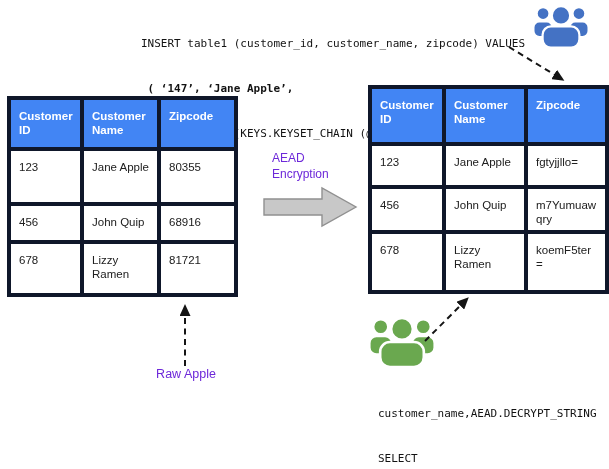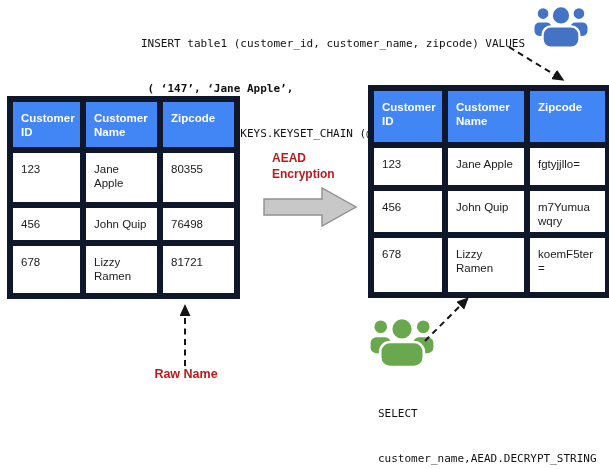--- a/index.html
+++ b/index.html
@@ -11,29 +11,29 @@
   .code {
     position:absolute; font-family:"DejaVu Sans Mono", monospace;
     font-size:11px; line-height:15px; color:#121212; white-space:pre;
   }
   .code-line { white-space:pre; }
   .code-line.bold { font-weight:bold; }
 
   
   table.dtable { position:absolute; border-collapse:collapse; table-layout:fixed; }
   .dtable th, .dtable td {
-    border:6px solid #0f172a; vertical-align:top; text-align:left;
+    border:4px solid #0f172a; vertical-align:top; text-align:left;
     padding:9px 8px 4px 8px; font-size:11.5px; line-height:14px;
   }
   .dtable th { background:var(--table-header-blue, #4285F4); color:#ffffff; font-weight:bold; }
   .dtable td { color:#202020; }
   .breakall { word-break:break-all;margin-left:35px; }
 
   
-  .lbl { position:absolute; font-weight:bold; color:#b91c1c; }
+  .lbl { position:absolute; font-weight:normal; color:#6d28d9; }
   #aead-label { left:272px; top:150px; width:72px; font-size:12px; line-height:16px; }
   #raw-data-label { left:140px; top:367px; width:92px; text-align:center; font-size:12.5px; }
 
   
   .people-icon { position:absolute; }
   #icon-users-top { left:529px; top:3px; width:64px; height:46px; }
   #icon-users-bottom { left:366px; top:314px; width:72px; height:55px; }
   .pb { fill:var(--people-icon-blue, #4472C4); }
   .pg { fill:var(--people-icon-green, #6AA84F); }
   .sep { stroke:#ffffff; stroke-width:2.4; }
@@ -81,21 +81,21 @@
       <th>Zipcode</th>
     </tr>
     <tr style="height:55px">
       <td>123</td>
       <td>Jane Apple</td>
       <td>80355</td>
     </tr>
     <tr style="height:38px">
       <td>456</td>
       <td>John Quip</td>
-      <td>76498</td>
+      <td>68916</td>
     </tr>
     <tr style="height:53px">
       <td>678</td>
       <td>Lizzy Ramen</td>
       <td>81721</td>
     </tr>
   </tbody>
     </table>
 
   <div class="lbl" id="aead-label">AEAD Encryption</div>
@@ -133,29 +133,29 @@
   <svg id="icon-users-bottom" class="people-icon" viewBox="0 0 66 50" aria-hidden="true">
     <circle class="pg sep" cx="13.5" cy="11.5" r="7"></circle>
     <rect class="pg sep" x="3" y="20" width="21" height="17" rx="6.5"></rect>
     <circle class="pg sep" cx="52.5" cy="11.5" r="7"></circle>
     <rect class="pg sep" x="42" y="20" width="21" height="17" rx="6.5"></rect>
     <circle class="pg sep" cx="33" cy="13.5" r="10"></circle>
     <rect class="pg sep" x="13" y="25.5" width="40" height="23" rx="9"></rect>
   </svg>
 
   <div class="code" id="select-sql">
+    <div class="code-line">customer_name,AEAD.DECRYPT_STRING</div>
     <div class="code-line">SELECT</div>
-    <div class="code-line">customer_name,AEAD.DECRYPT_STRING</div>
     
     
     
     
   </div>
 
-  <div class="lbl" id="raw-data-label">Raw Name</div>
+  <div class="lbl" id="raw-data-label">Raw Apple</div>
 
   <svg id="arrow-overlay" width="609" height="469" viewBox="0 0 609 469" aria-hidden="true">
     <defs>
       <marker id="ah" markerUnits="userSpaceOnUse" markerWidth="12" markerHeight="11" refX="1" refY="5.5" orient="auto">
         <path d="M0,0 L12,5.5 L0,11 Z" fill="#151515"></path>
       </marker>
     </defs>
 
     <polygon class="block-arrow" points="264,199 322,199 322,188 356,207 322,226 322,215 264,215"></polygon>
 

